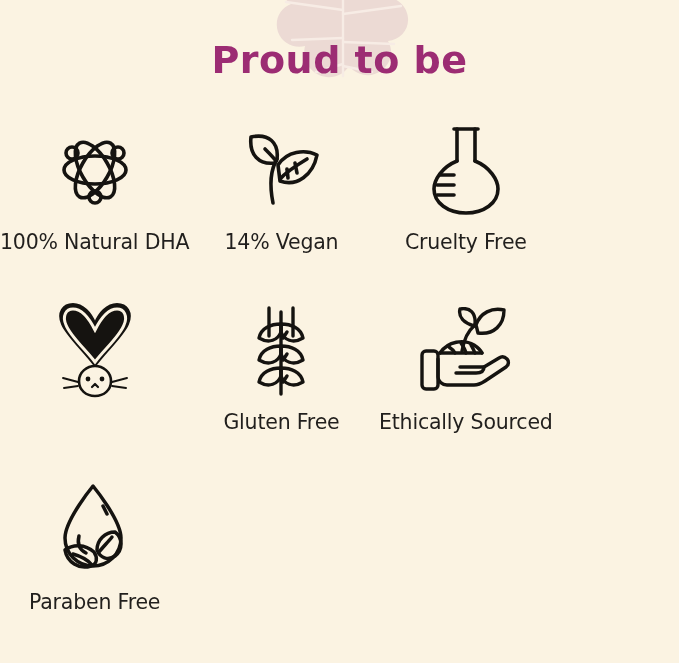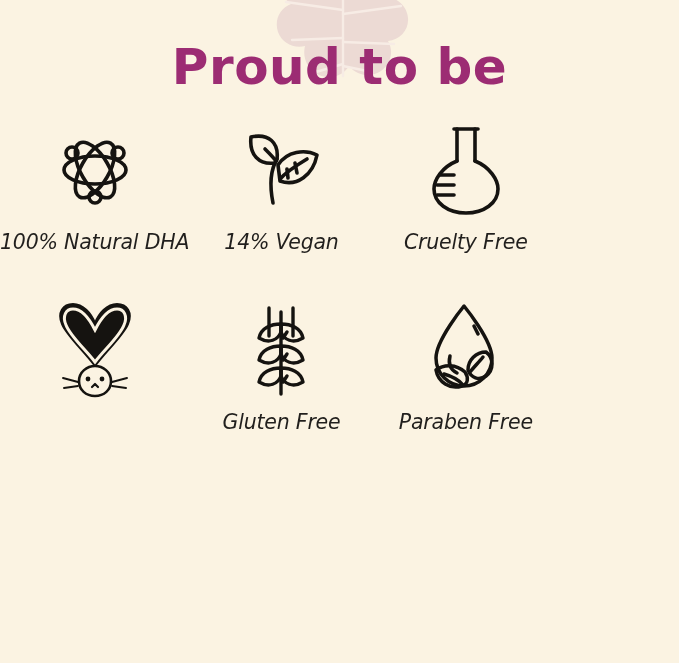--- a/index.html
+++ b/index.html
@@ -35,39 +35,38 @@
   }
 
   
   .title {
     position: absolute;
     top: 38px;
     left: 0;
     width: 679px;
     text-align: center;
     font-family: "DejaVu Sans", sans-serif;
-    font-size: 50px;
+    font-size: 38px;
     font-weight: bold;
     letter-spacing: 0.5px;
     color: #9c2c73;
     z-index: 2;
   }
 
   
   .grid {
     position: absolute;
     top: 110px;
     left: 0;
     width: 558px;
     height: 540px;
     display: grid;
     grid-template-columns: repeat(3, 1fr);
     grid-template-rows: repeat(3, 1fr);
     z-index: 2;
-    font-style: italic;
   }
   .cell {
     display: flex;
     flex-direction: column;
     align-items: center;
     justify-content: flex-start;
     padding-top: 6px;
   }
   .icon-wrap {
     height: 108px;
@@ -187,20 +186,36 @@
           <path d="M36 44 C26 44 16 48 14 58 C24 64 33 60 36 52 Z"></path>
           <path d="M36 44 C46 44 56 48 58 58 C48 64 39 60 36 52 Z"></path>
           <path d="M36 66 C26 66 16 70 14 80 C24 86 33 82 36 74 Z"></path>
           <path d="M36 66 C46 66 56 70 58 80 C48 86 39 82 36 74 Z"></path>
           <path d="M42 30 L38 36 M42 52 L38 58 M42 74 L38 80"></path>
         </svg>
       </div>
       <div class="cell-label">Gluten Free</div>
     </div>
 
+    <div class="cell">
+      <div class="icon-wrap">
+        <svg width="100" height="86" viewBox="0 0 100 86" fill="none" stroke="#151310" stroke-width="3.4" stroke-linecap="round" stroke-linejoin="round">
+          <path d="M46 44 C48 32 52 24 58 19"></path>
+          <path d="M58 19 C48 16 42 10 44 2 C54 0 60 6 59 17 Z"></path>
+          <path d="M60 18 C64 6 76 0 88 3 C88 18 78 28 62 26 Z"></path>
+          <path d="M24 46 C32 34 48 32 58 38 C64 42 66 46 66 46"></path>
+          <path d="M24 46 L66 46"></path>
+          <path d="M33 40 C36 42 38 44 39 46 M45 36 C47 39 49 42 50 46 M55 38 C57 41 58 44 59 46"></path>
+          <path d="M22 52 L22 70 C22 74 26 78 31 78 L58 78 C62 78 66 76 69 74 L90 60 C93 58 93 54 91 52 C89 50 86 49 83 51 L68 60"></path>
+          <path d="M68 60 L44 60 M68 60 C68 65 64 66 60 66 L40 66"></path>
+          <rect x="6" y="44" width="16" height="38" rx="4"></rect>
+        </svg>
+      </div>
+      <div class="cell-label">Ethically Sourced</div>
+    </div>
 
     <div class="cell">
       <div class="icon-wrap">
         <svg width="84" height="96" viewBox="0 0 84 96" fill="none" stroke="#151310" stroke-width="3.5" stroke-linecap="round" stroke-linejoin="round">
           <path d="M40 4 C40 4 12 38 12 56 C12 72 25 84 40 84 C55 84 68 72 68 56 C68 38 40 4 40 4 Z"></path>
           <path d="M50 24 L54 32"></path>
           <path d="M26 54 C24 62 27 68 33 71"></path>
           <path d="M41 70 C32 62 20 62 12 68 C14 80 26 88 38 84 C44 82 45 76 41 70 Z"></path>
           <path d="M20 72 C27 74 35 78 39 83"></path>
           <path d="M44 68 C44 58 52 50 62 50 C70 56 70 68 62 74 C55 79 47 76 44 68 Z"></path>

